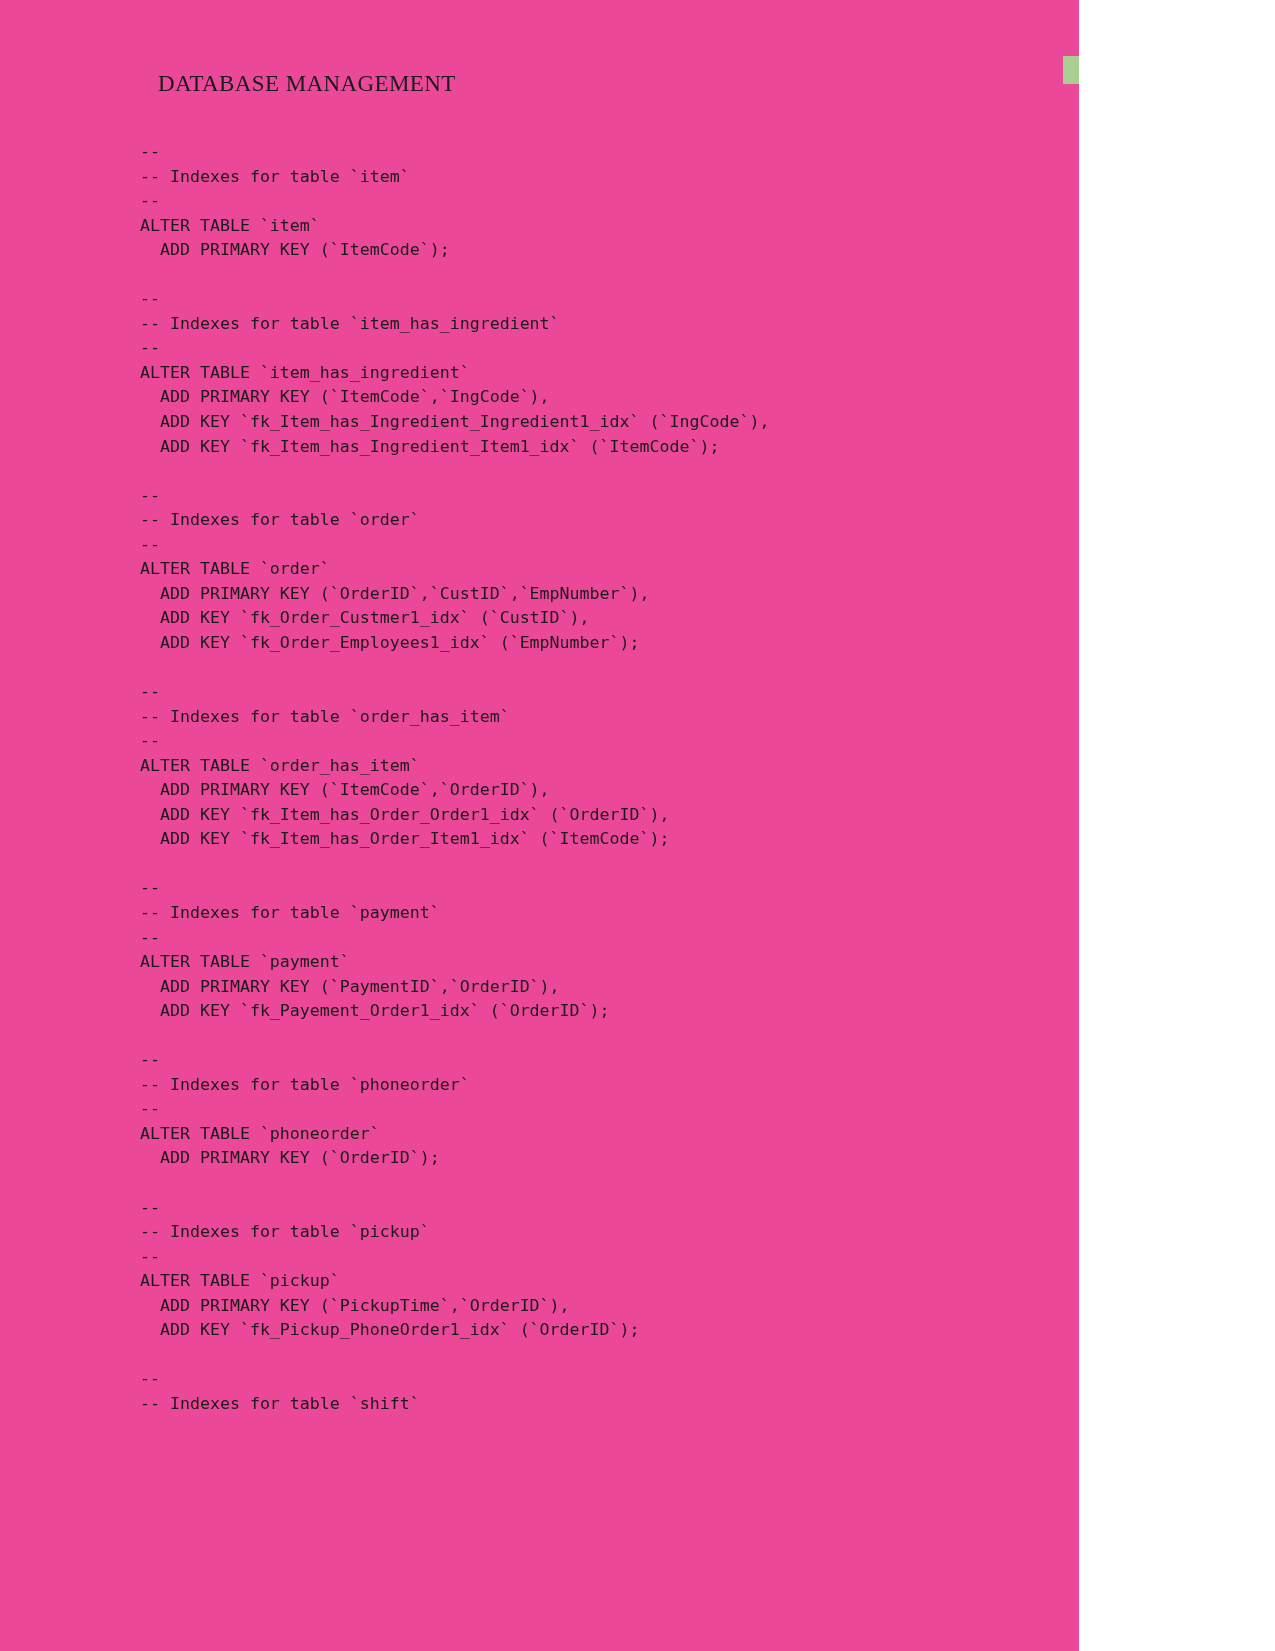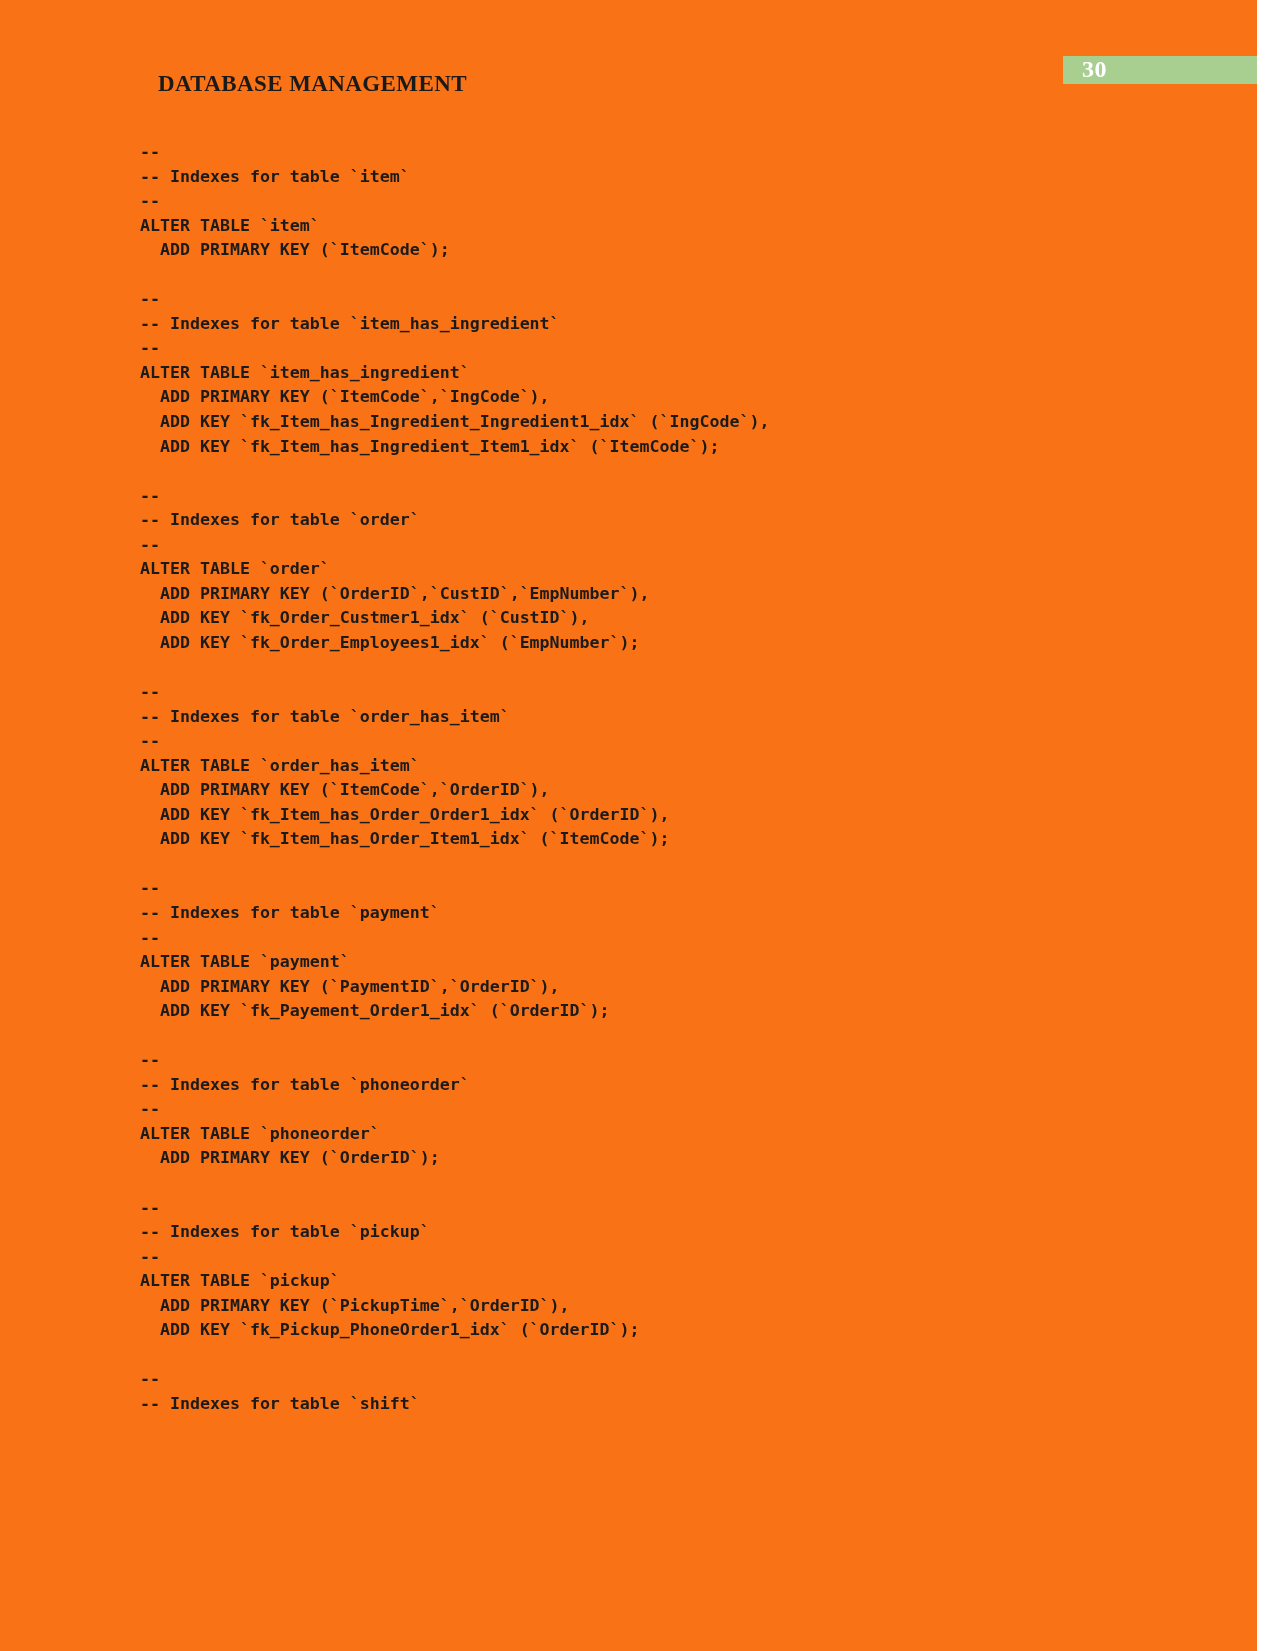--- a/index.html
+++ b/index.html
@@ -2,26 +2,25 @@
 <html><head>
 <meta charset="utf-8">
 <style>
   html, body {
     margin: 0;
     padding: 0;
     background: #ffffff;
   }
   .page {
     position: relative;
-    width: 1257px;
+    width: 1079px;
     height: 1651px;
-    background: #f97316;
+    background: #ec4899;
     overflow: hidden;
     font-family: "Liberation Sans", sans-serif;
-    font-weight: bold;
   }
 
   
   .page-number-banner {
     position: absolute;
     top: 56px;
     left: 1063px;
     width: 212px;
     height: 28px;
     background: #a9cf90;

